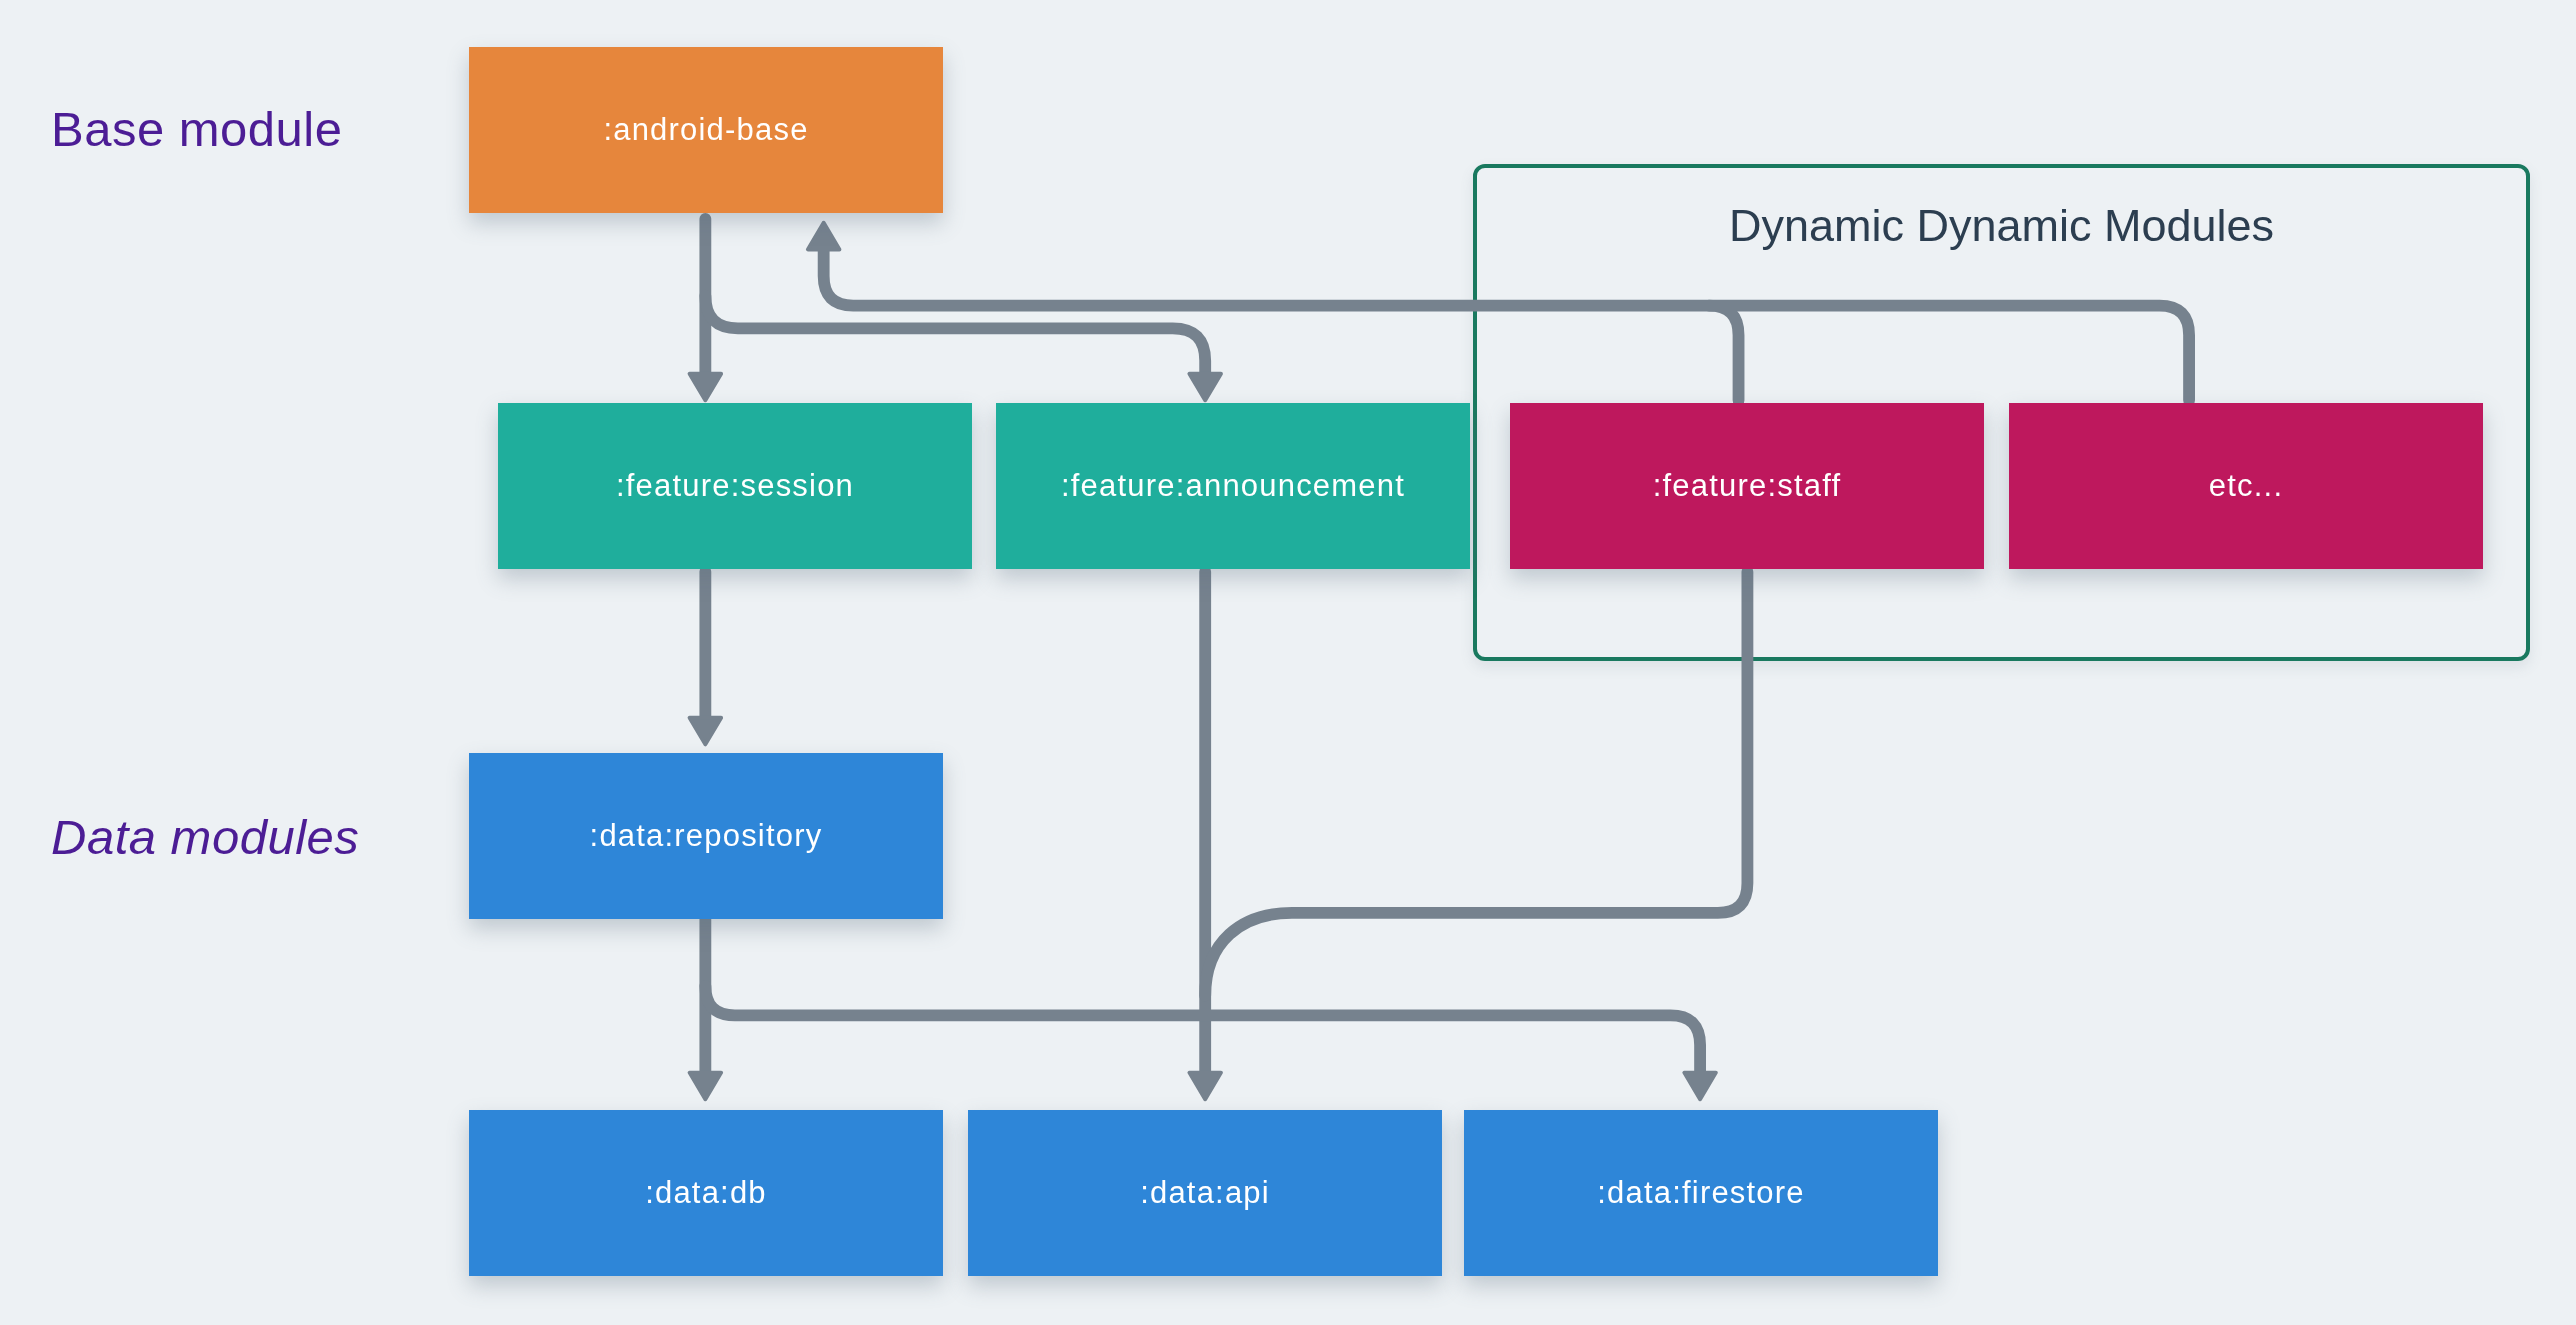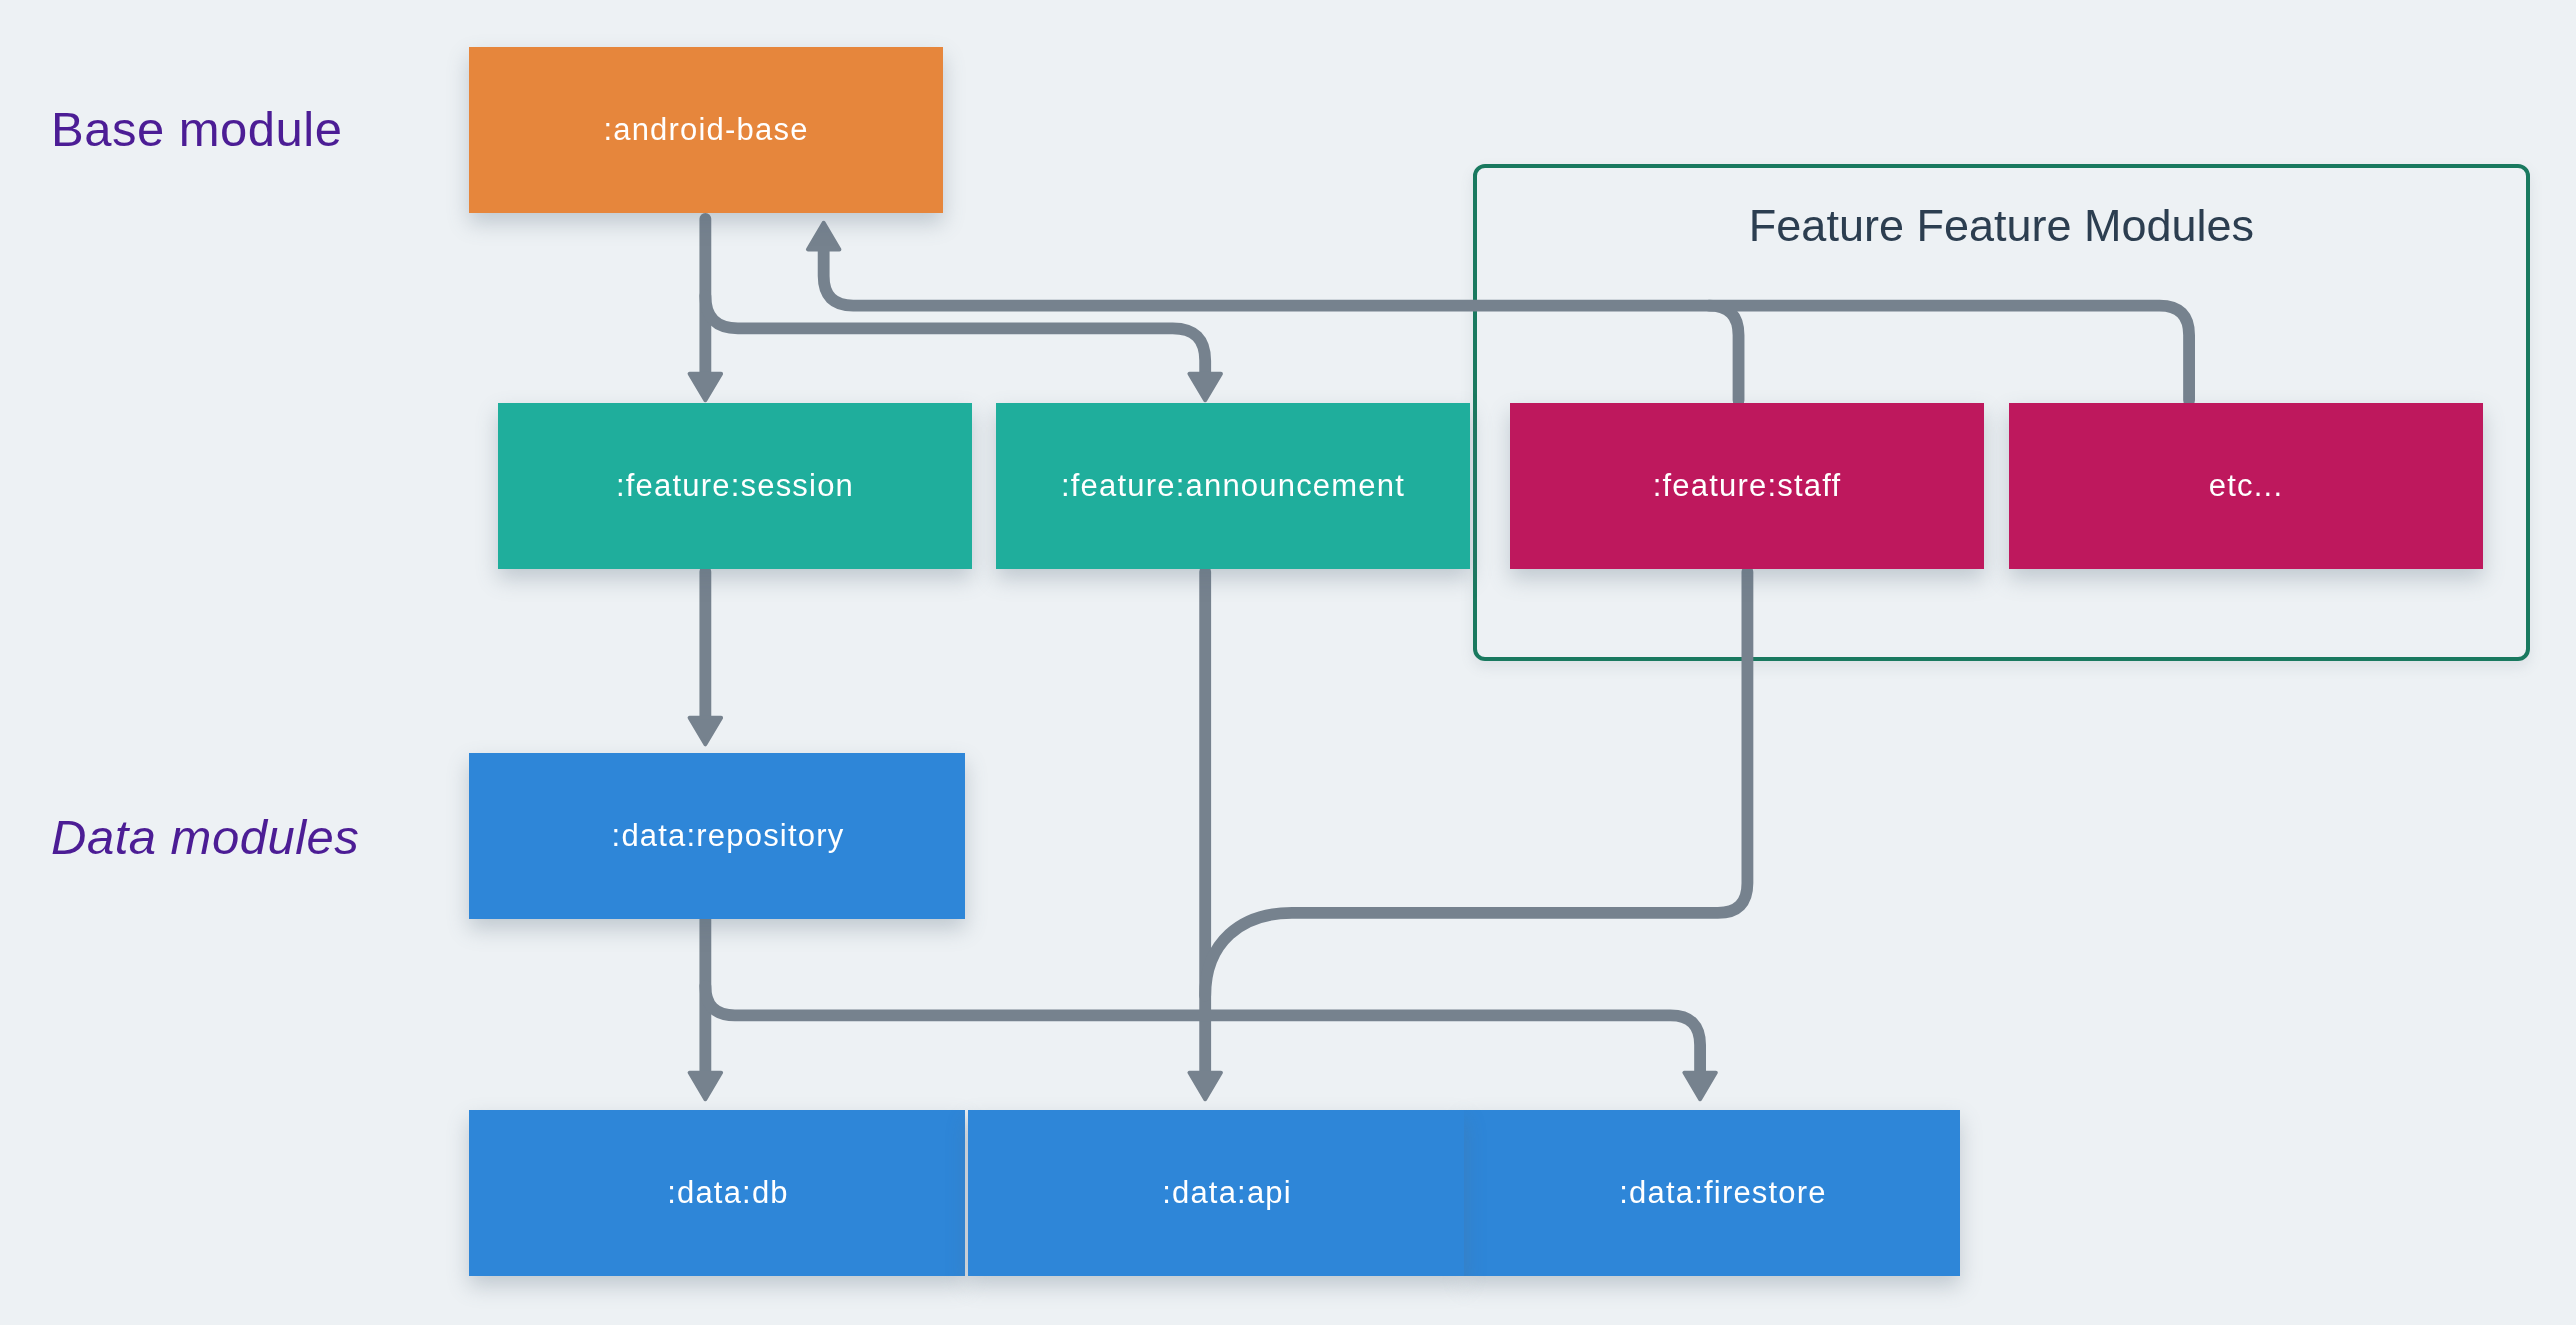--- a/index.html
+++ b/index.html
@@ -46,21 +46,21 @@
     color: #FFFFFF;
     font-size: 31px;
     font-weight: 500;
     letter-spacing: 1.2px;
     box-shadow: 0 10px 20px rgba(90, 108, 125, 0.30);
     z-index: 3;
   }
   .node.base   { background: #E6863C; }
   .node.feature{ background: #1FAE9C; margin-left: 28px; }
   .node.dyn    { background: #be185d; }
-  .node.data   { background: #2E86D8; padding-left: 22px; }
+  .node.data   { background: #2E86D8; }
 
   .row-label {
     position: absolute;
     left: 51px;
     transform: translateY(-50%);
     color: #4c1d95;
     font-size: 49px;
     font-weight: 500;
     letter-spacing: 0.5px;
     white-space: nowrap;
@@ -103,21 +103,21 @@
   #node-data-db             { left: 469px;  top: 1110px; }
   #node-data-api            { left: 968px;  top: 1110px; }
   #node-data-firestore      { left: 1464px; top: 1110px; }
 </style>
 </head>
 <body>
 
 <div class="canvas">
 
   <div class="dfm">
-    <div class="dfm-title">Feature Feature Modules</div>
+    <div class="dfm-title">Dynamic Dynamic Modules</div>
   </div>
 
   <svg class="edges-layer" viewBox="0 0 2612 1344">
     <g>
       <path d="M715 222 V378"></path>
       <polygon points="715,406 699,379 731,379"></polygon>
     </g>
     <g>
       <path d="M715 300 Q715 333 748 333 H1189 Q1222 333 1222 366 V378"></path>
       <polygon points="1222,406 1206,379 1238,379"></polygon>

